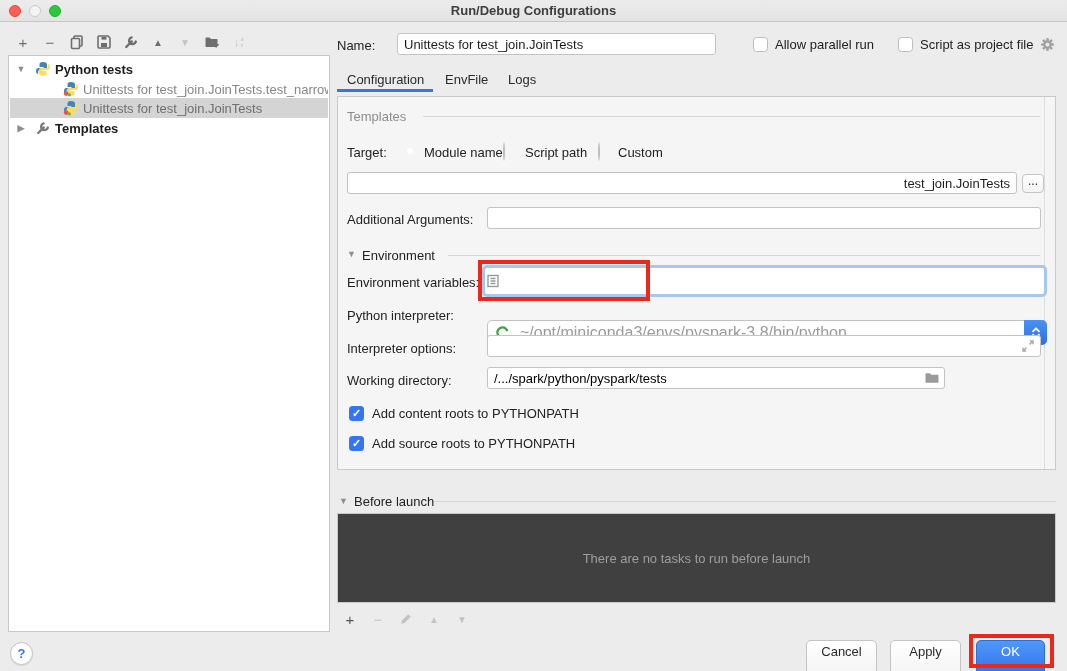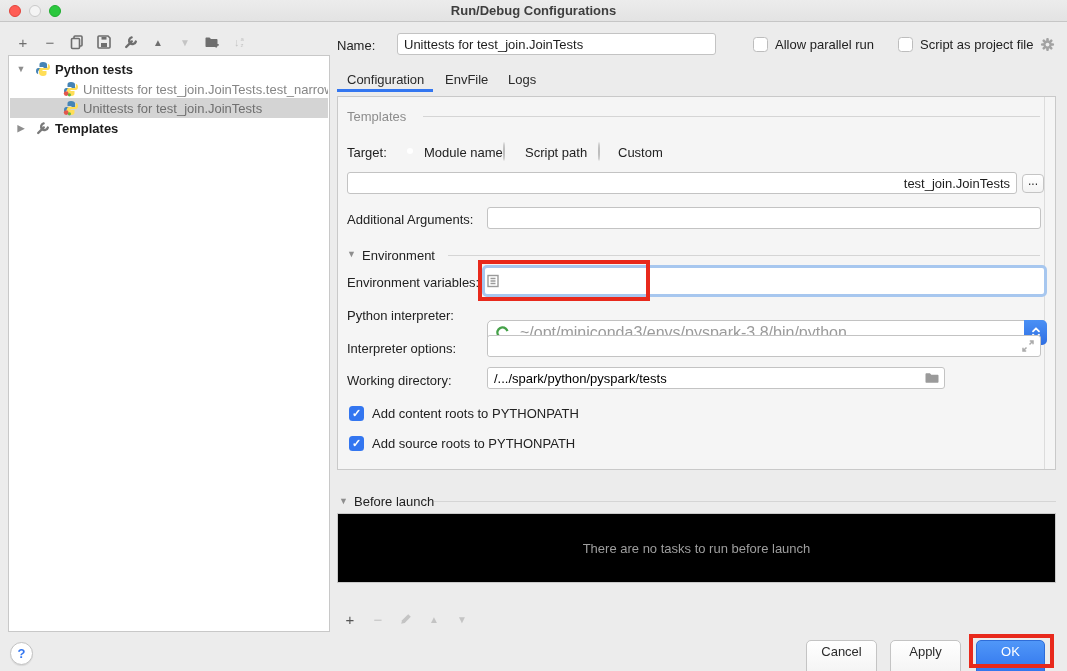--- a/index.html
+++ b/index.html
@@ -35,21 +35,21 @@
   .radio.on{background:var(--accent,#2f7cf6);border:none}
   .radio.on::after{content:"";position:absolute;left:5px;top:5px;width:6px;height:6px;border-radius:50%;background:#fff}
   .cb{width:15px;height:15px;border-radius:3.5px;background:#fff;border:1px solid #bdbdbd;display:flex;align-items:center;justify-content:center;flex:none}
   .cb.on{background:var(--accent,#3d8af8);border:none;color:#fff;font-size:11px;font-weight:bold}
   
   .tab{font-size:13px;color:#2a2a2a}
   .tab-underline{height:3px;background:var(--accent,#3574f0)}
   
   .config-panel{left:337px;top:96px;width:719px;height:374px;background:#f5f5f5;border:1px solid #c9c9c9}
   .config-panel::after{content:"";position:absolute;top:0;bottom:0;right:10px;width:1px;background:#dcdcdc}
-  .bl-box{left:337px;top:513px;width:719px;height:70px;background:#000000;border:1px solid #c9c9c9;display:flex;align-items:center;justify-content:center}
+  .bl-box{left:337px;top:513px;width:719px;height:90px;background:#404040;border:1px solid #c9c9c9;display:flex;align-items:center;justify-content:center}
   
   .mbtn{height:37px;border:1px solid #c4c4c4;border-radius:5px;background:linear-gradient(#ffffff,#f3f3f3);font-size:13px;color:#2a2a2a;text-align:center;line-height:21px}
   .mbtn.primary{background:linear-gradient(#5097f8,#2e72ec);border-color:#2e6cd8;color:#fff}
   .help{width:23px;height:23px;border-radius:50%;background:#fff;border:1px solid #c2c2c2;color:var(--accent,#2f7cf6);font-weight:bold;font-size:13px;display:flex;align-items:center;justify-content:center;box-shadow:0 1px 1px rgba(0,0,0,.08)}
   
   .annot{border:4px solid var(--annotation,#e8291c);pointer-events:none;z-index:50}
   
   .combo{display:flex;align-items:center;background:#fff;border:1px solid #c2c2c2;border-radius:5px;height:25px;position:relative}
   .combo-cap{position:absolute;right:-1px;top:-1px;width:23px;height:25px;border-radius:0 5px 5px 0;background:linear-gradient(#4a90f5,#2f6fe3);display:flex;align-items:center;justify-content:center}
 </style>

